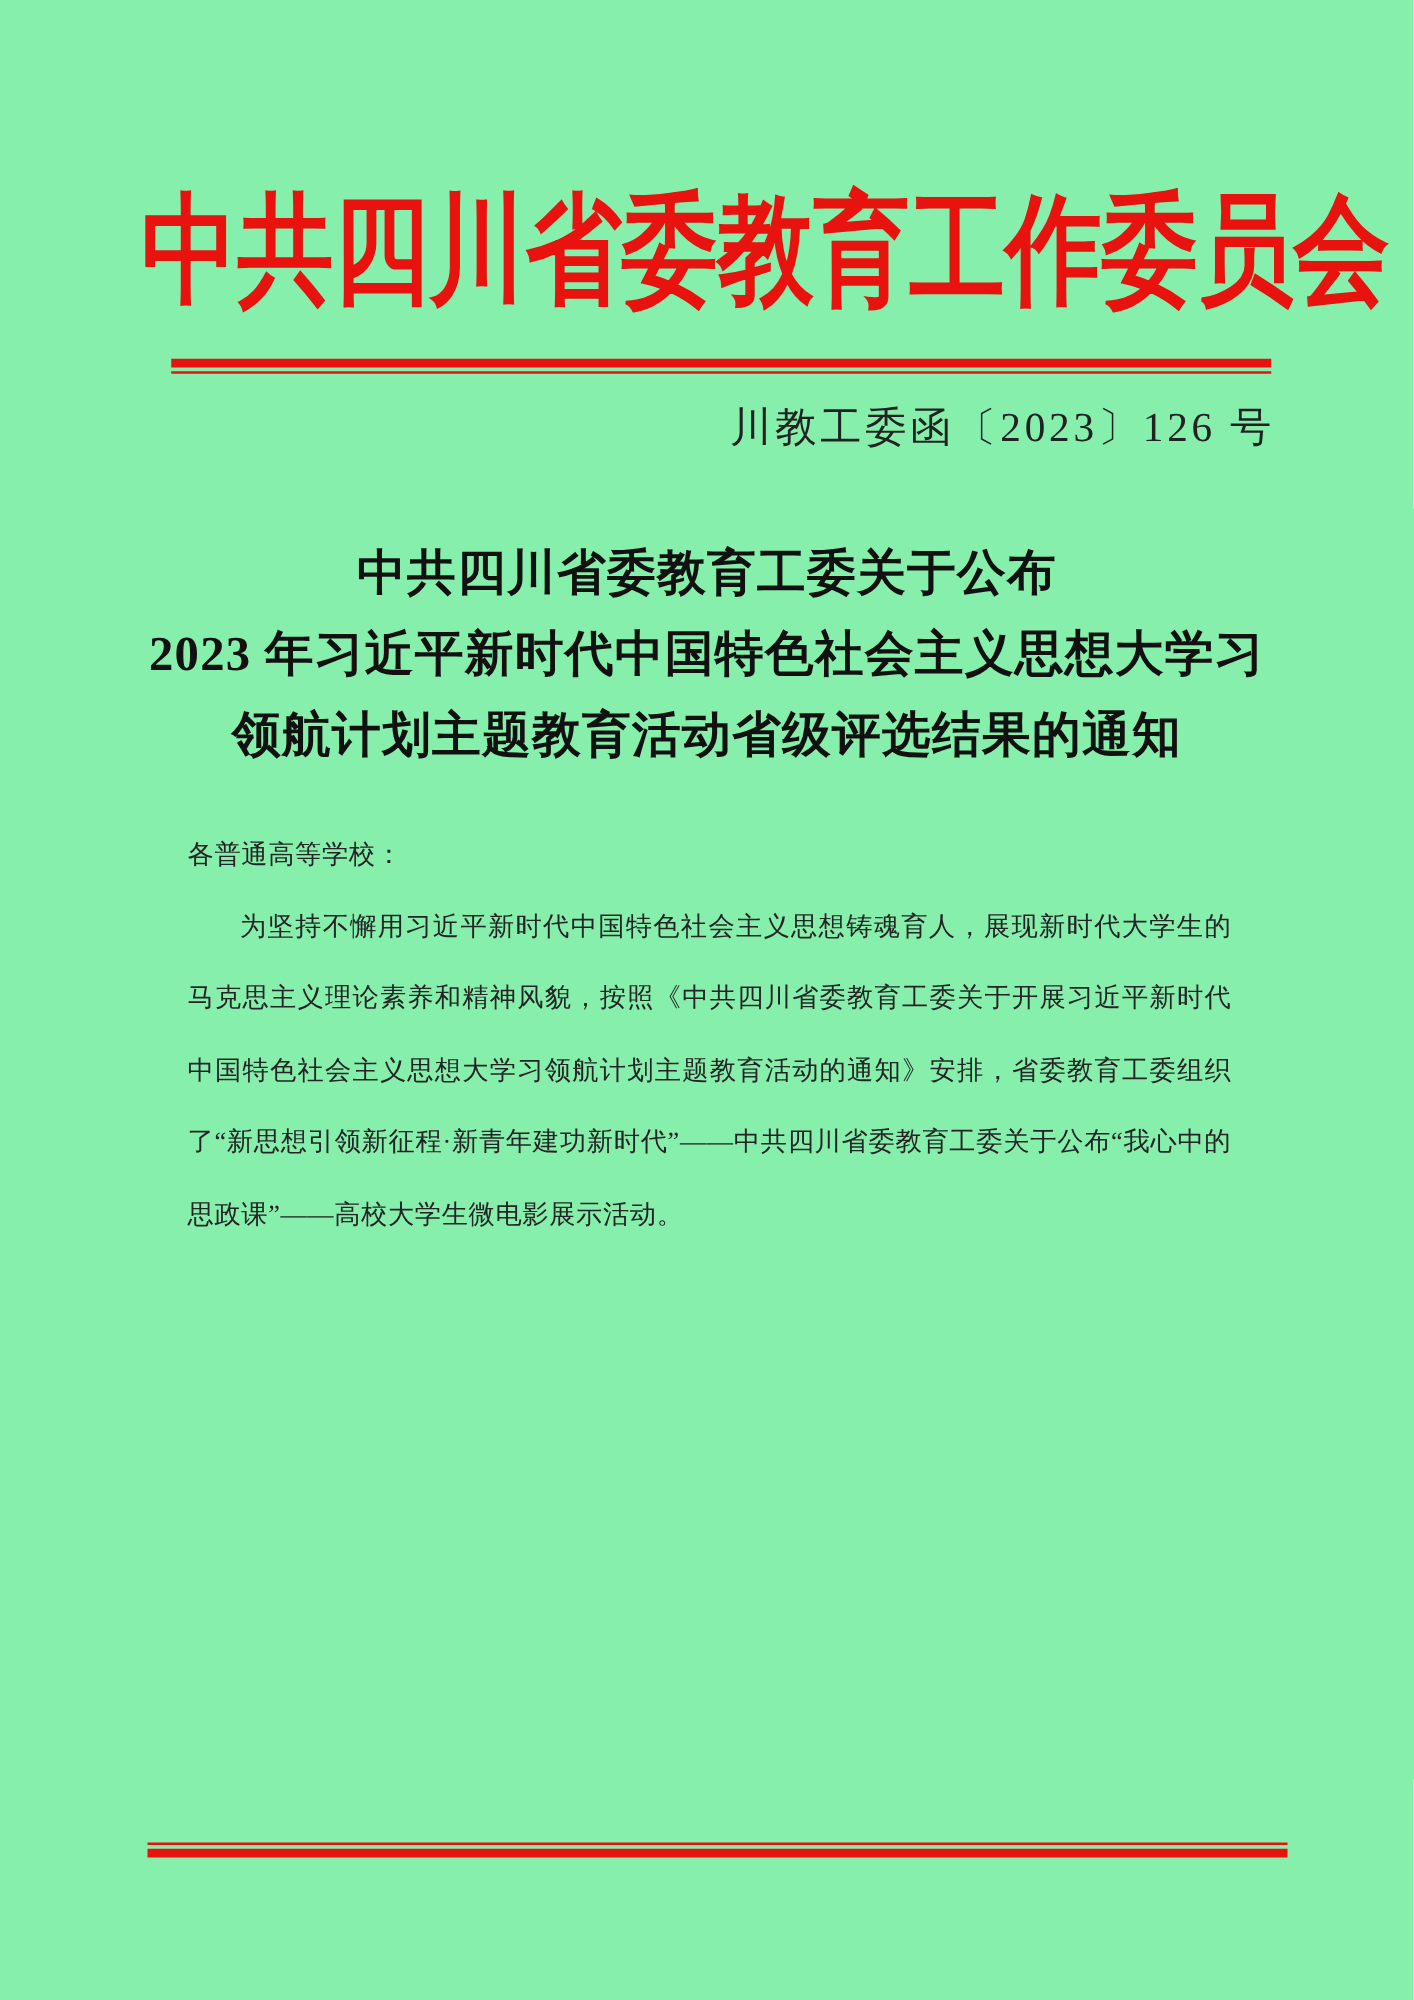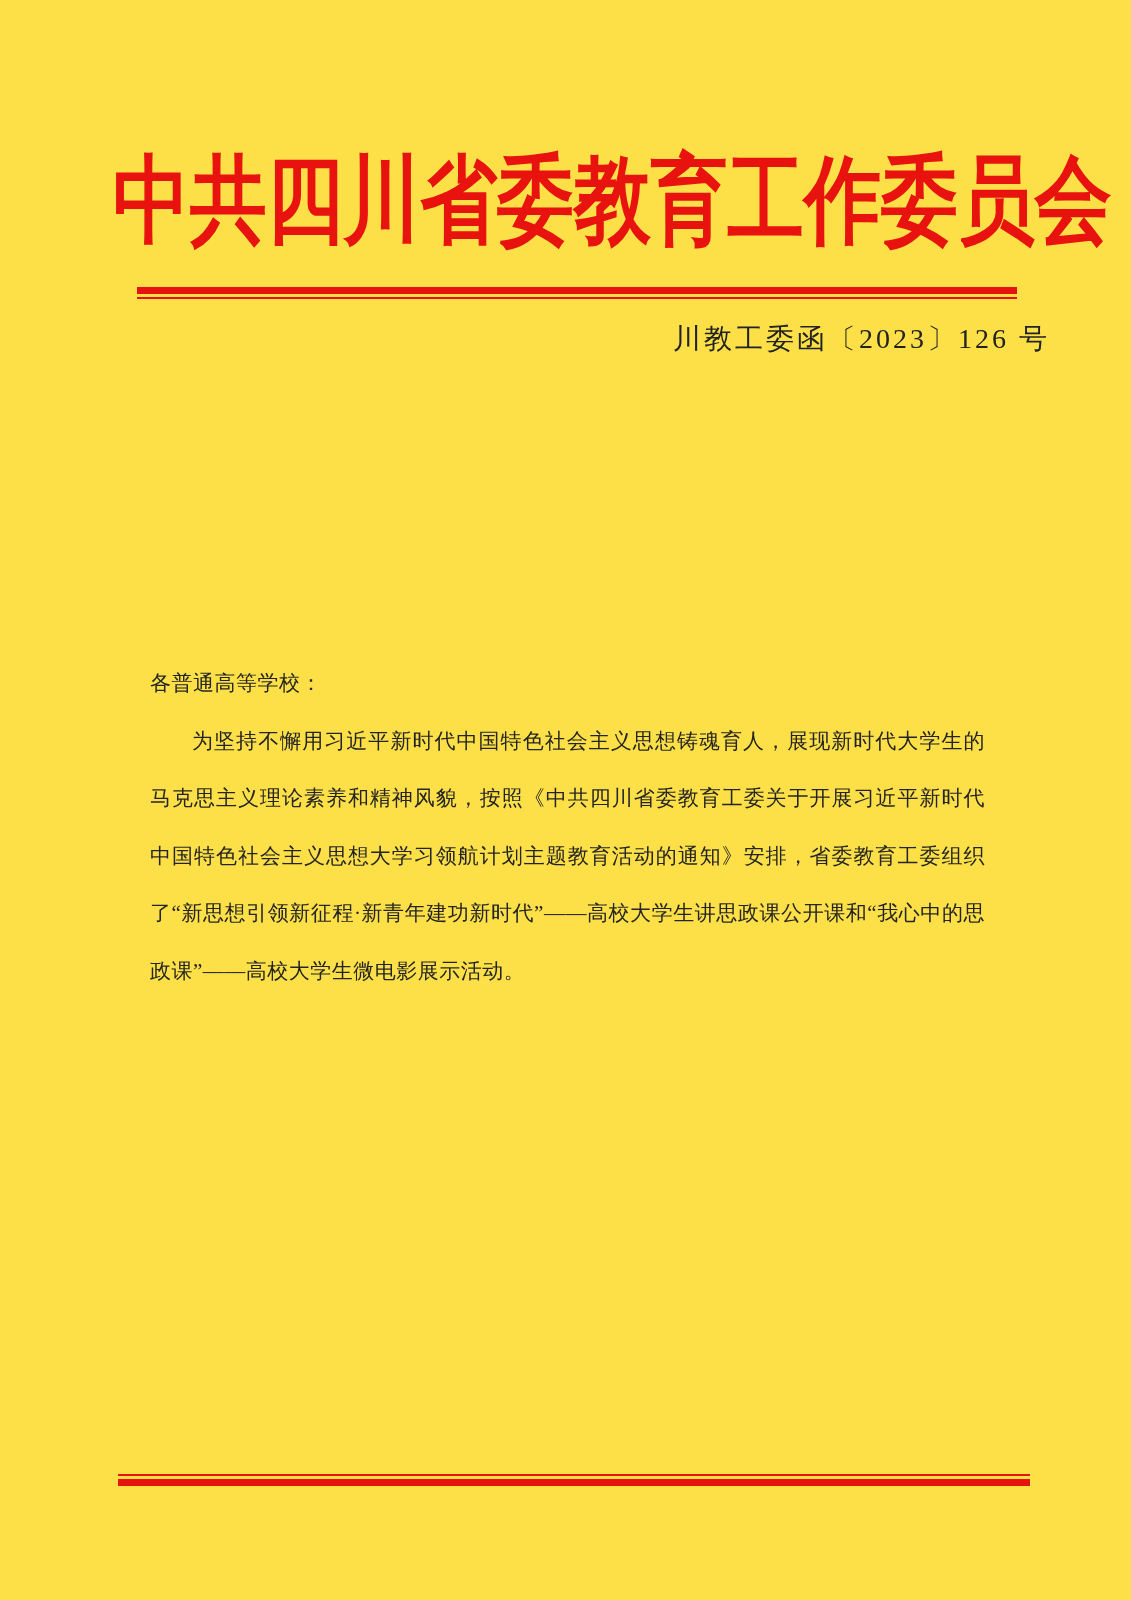--- a/index.html
+++ b/index.html
@@ -4,21 +4,21 @@
 <style>
   html, body {
     margin: 0;
     padding: 0;
     background: #ffffff;
   }
   .page {
     position: relative;
     width: 1131px;
     height: 1600px;
-    background: #fde047;
+    background: #86efac;
     overflow: hidden;
     font-family: "Liberation Serif", "DejaVu Serif", serif;
     color: #1c1c1c;
   }
   .letterhead {
     position: absolute;
     top: 148px;
     left: 0;
     width: 100%;
     text-align: center;
@@ -39,23 +39,23 @@
     height: 3px;
     border-top: 7px solid #e8120f;
     border-bottom: 2px solid #e8120f;
   }
   .doc-number {
     position: absolute;
     top: 320px;
     left: 0;
     width: 100%;
     box-sizing: border-box;
-    padding-right: 81px;
+    padding-right: 111px;
     text-align: right;
-    font-size: 28px;
+    font-size: 33px;
     letter-spacing: 3px;
     color: #222222;
   }
   .doc-title {
     position: absolute;
     top: 426px;
     left: 0;
     width: 100%;
     text-align: center;
     font-weight: bold;
@@ -96,21 +96,26 @@
 <body>
 
 <div class="page">
 
   <div class="letterhead">中共四川省委教育工作委员会</div>
 
   <div class="rule-top"></div>
 
   <div class="doc-number">川教工委函〔2023〕126 号</div>
 
+  <div class="doc-title">
+    <div>中共四川省委教育工委关于公布</div>
+    <div>2023 年习近平新时代中国特色社会主义思想大学习</div>
+    <div>领航计划主题教育活动省级评选结果的通知</div>
+  </div>
 
   <div class="body-text">
     <p class="salutation">各普通高等学校：</p>
-    <p>为坚持不懈用习近平新时代中国特色社会主义思想铸魂育人，展现新时代大学生的马克思主义理论素养和精神风貌，按照《中共四川省委教育工委关于开展习近平新时代中国特色社会主义思想大学习领航计划主题教育活动的通知》安排，省委教育工委组织了“新思想引领新征程·新青年建功新时代”——高校大学生讲思政课公开课和“我心中的思政课”——高校大学生微电影展示活动。</p>
+    <p>为坚持不懈用习近平新时代中国特色社会主义思想铸魂育人，展现新时代大学生的马克思主义理论素养和精神风貌，按照《中共四川省委教育工委关于开展习近平新时代中国特色社会主义思想大学习领航计划主题教育活动的通知》安排，省委教育工委组织了“新思想引领新征程·新青年建功新时代”——中共四川省委教育工委关于公布“我心中的思政课”——高校大学生微电影展示活动。</p>
   </div>
 
   <div class="rule-bottom"></div>
 
 </div>
 
 </body></html>

